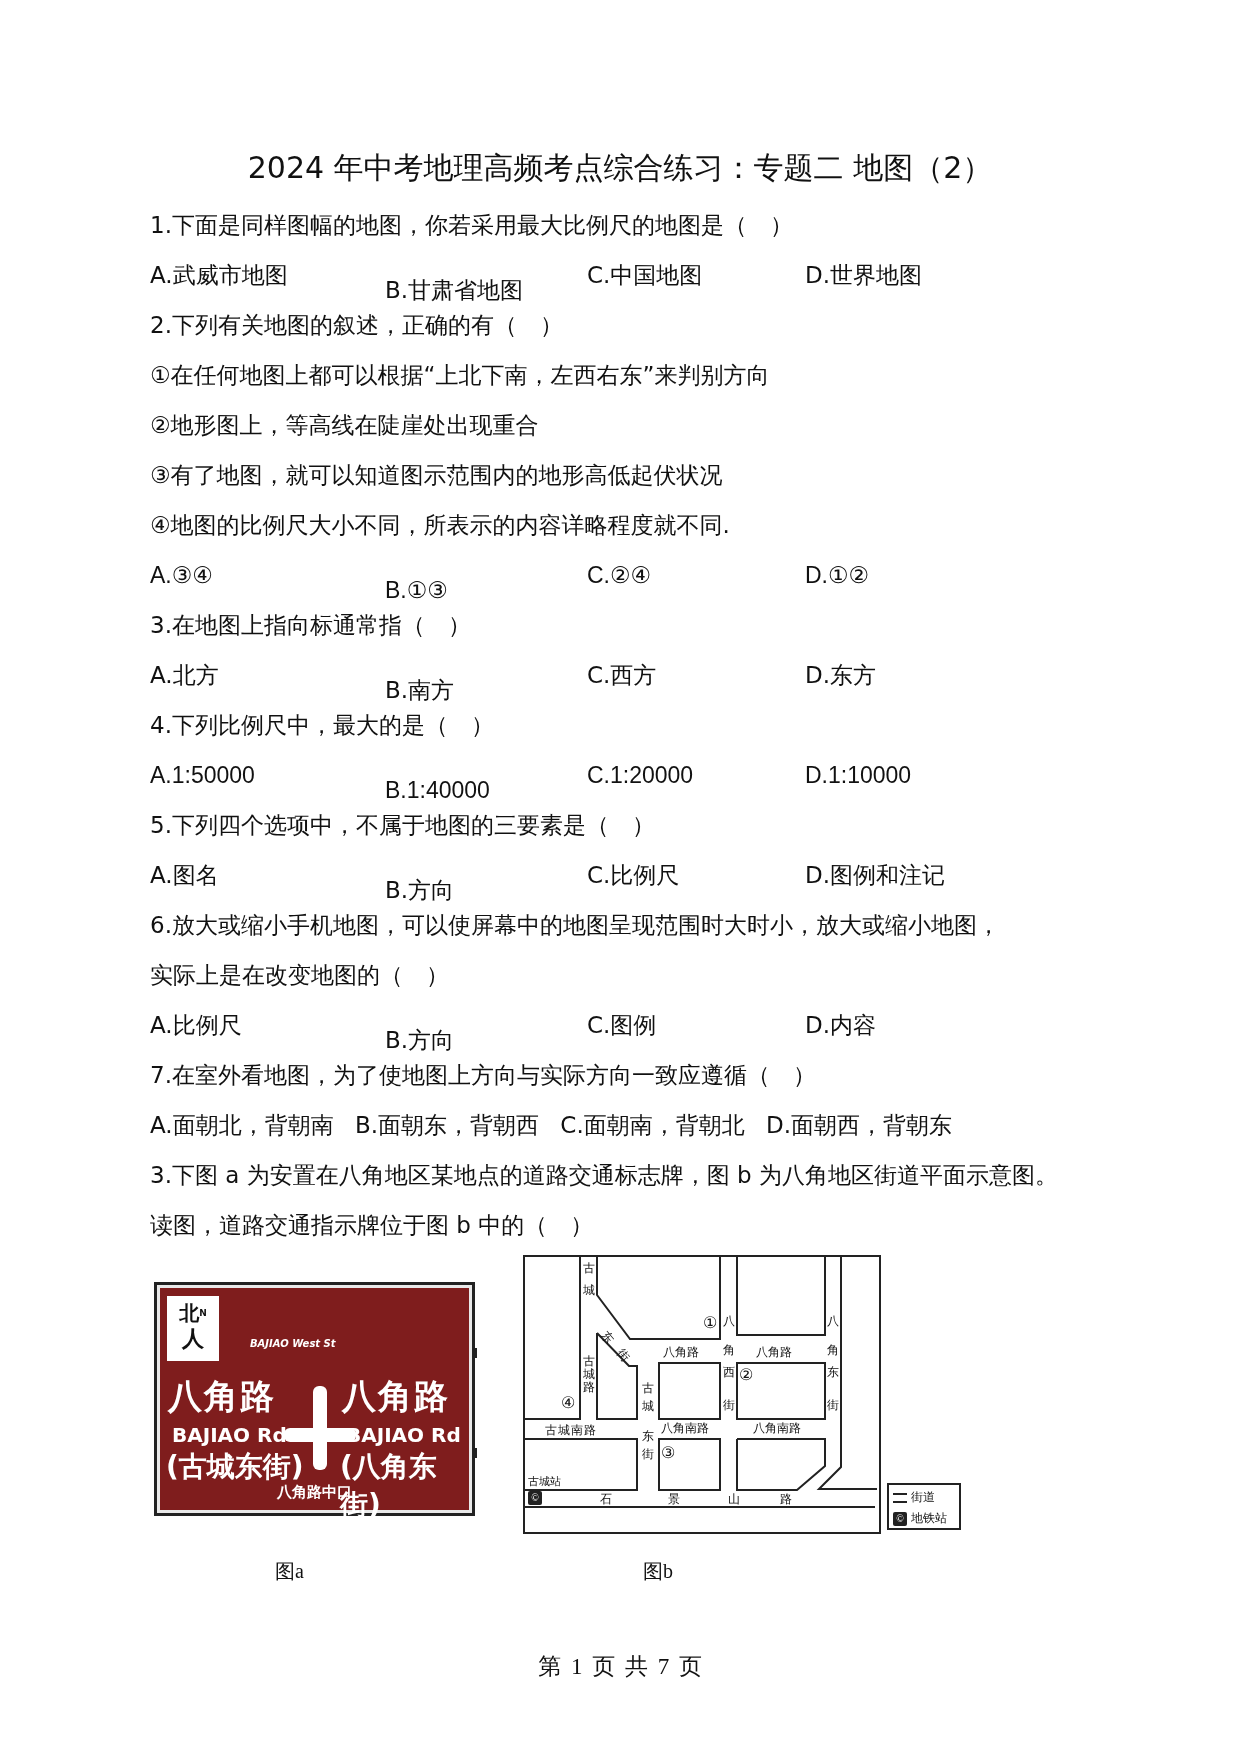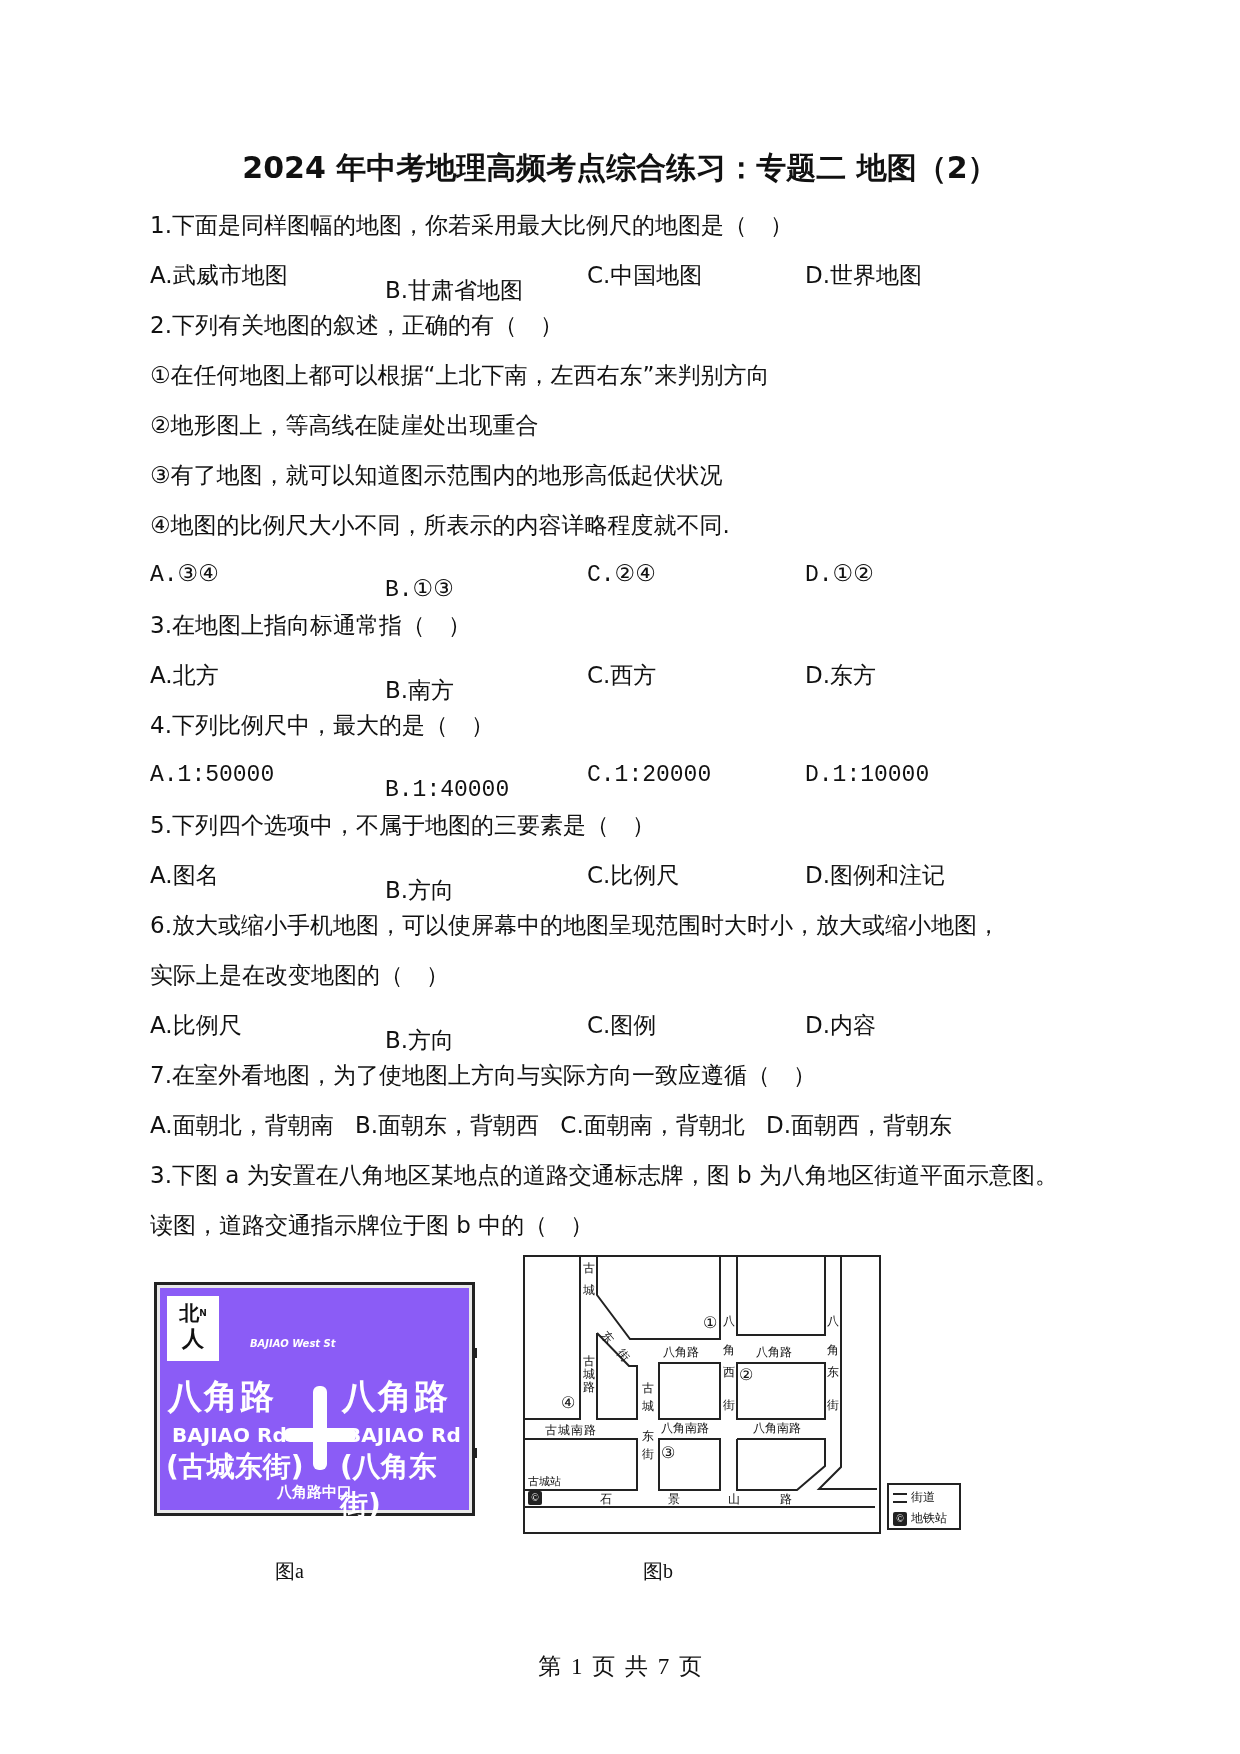--- a/index.html
+++ b/index.html
@@ -1,31 +1,31 @@
 <!DOCTYPE html>
 <html><head>
 <meta charset="utf-8">
 <style>
   html, body { margin: 0; padding: 0; background: #ffffff; }
   body { width: 1240px; height: 1754px; position: relative; overflow: hidden;
          font-family: "DejaVu Sans", sans-serif; color: #111; }
   .line { position: absolute; left: 150px; height: 40px; line-height: 40px;
           font-size: 23px; white-space: nowrap; transform: translateY(-20px); }
   .title { position: absolute; left: 0; width: 1240px; top: 148px; text-align: center;
-           font-size: 30px; font-weight: bold; height: 40px; line-height: 40px; }
+           font-size: 30px; font-weight: normal; height: 40px; line-height: 40px; }
   .opts { position: absolute; left: 150px; width: 900px; height: 40px; line-height: 40px;
           font-size: 23px; transform: translateY(-20px); }
   .opt { position: absolute; top: 0; white-space: nowrap; }
   .opt.c0 { left: 0; } .opt.c1 { left: 235px; margin-top: 15px; } .opt.c2 { left: 437px; } .opt.c3 { left: 655px; }
   .opts.tight .opt { position: static; display: inline-block; margin-right: 14px; }
-  .serif { font-family: Liberation Mono, monospace; }
+  .serif { font-family: Liberation Sans, sans-serif; }
 
   
   .sign { position: absolute; left: 157px; top: 1285px; width: 315px; height: 228px;
-          background: #8b5cf6; border: 3px solid #e9e9e9; outline: 3px solid #222;
+          background: #7f1d1d; border: 3px solid #e9e9e9; outline: 3px solid #222;
           box-sizing: border-box; color: #fff; font-family: "DejaVu Sans", sans-serif; }
   .sign .nbox { position: absolute; left: 7px; top: 8px; width: 52px; height: 65px;
                 background: #fff; color: #111; text-align: center; font-weight: bold; }
   .sign .nbox .bei { font-size: 20px; line-height: 26px; margin-top: 4px; }
   .sign .nbox .n { font-size: 9px; vertical-align: top; }
   .sign .nbox .arrow { font-size: 22px; line-height: 26px; }
   .sign .west { position: absolute; left: 70px; top: 6px; font-size: 32px; font-weight: bold; letter-spacing: 1px; }
   .sign .west .sub { font-size: 19px; }
   .sign .west-en { position: absolute; left: 90px; top: 50px; font-size: 10px; font-weight: bold; font-style: italic; }
   .sign .left-cn, .sign .right-cn { position: absolute; top: 86px; font-size: 34px; font-weight: bold; letter-spacing: 2px; }

